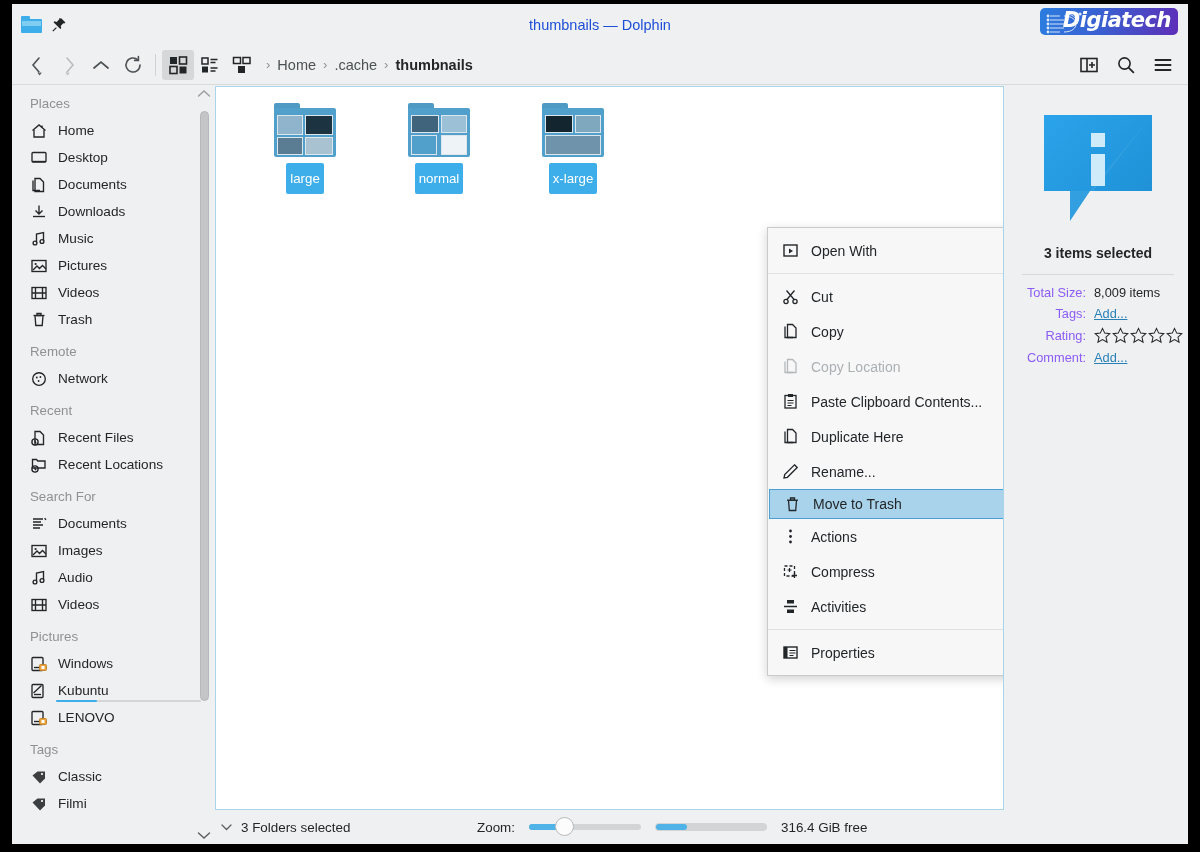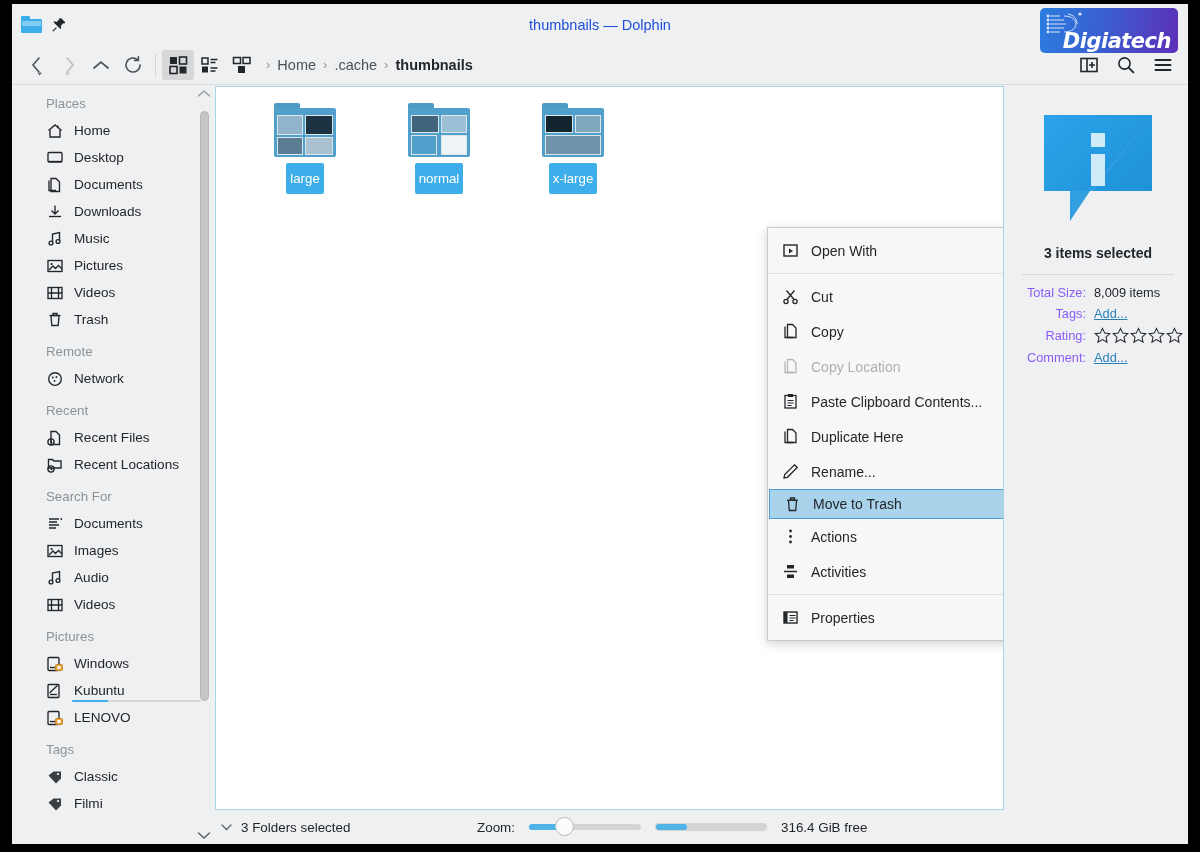--- a/index.html
+++ b/index.html
@@ -32,24 +32,24 @@
     font-size: 14.5px; color: #1d4ed8; pointer-events: none;
   }
   .folder-ico { width: 21px; height: 17px; position: relative; }
   .folder-ico .tab { position:absolute; left:0; top:0; width:9px; height:4px; background:#3daee9; border-radius:1px 1px 0 0;}
   .folder-ico .body { position:absolute; left:0; top:3px; width:21px; height:14px; background:#3daee9; border-radius:1px;}
   .folder-ico .hl { position:absolute; left:1px; top:5px; width:19px; height:5px; background:#7fcdf1; }
   .pin-ico { width: 16px; height: 16px; }
 
   .logo {
     position: absolute; right: 10px; top: 4px;
-    width: 138px; height: 45px;
+    width: 138px; height: 27px;
     background: linear-gradient(100deg, #2b7de0 0%, #3a5fd0 45%, #5d2fb8 100%);
     border-radius: 5px;
-    display: flex; align-items: flex-end; justify-content: flex-end;
+    display: flex; align-items: flex-start; justify-content: flex-end;
     padding-right: 7px;
     overflow: hidden;
   }
   .logo-text {
     font-family: "DejaVu Sans", sans-serif;
     font-style: italic; font-weight: bold;
     font-size: 21px; color: #ffffff;
     letter-spacing: -0.5px;
     position: relative; z-index: 2;
   }
@@ -84,21 +84,21 @@
   .body-row { flex: 1 1 auto; display: flex; min-height: 0; }
 
   
   .sidebar {
     width: 203px; flex: 0 0 203px;
     background: #eff0f1;
     position: relative;
     overflow: hidden;
     font-size: 13.6px;
   }
-  .sb-scroll { padding: 0 0 0 0; margin-left: 16px; }
+  .sb-scroll { padding: 0 0 0 0; }
   .sb-head {
     color: #8e9295; font-size: 13.3px;
     padding: 11px 0 6px 18px;
   }
   .sb-item {
     display: flex; align-items: center; gap: 10px;
     height: 27px; padding-left: 18px;
     color: #232629; position: relative;
   }
   .sb-item .lbl { line-height: 1; }
@@ -676,20 +676,30 @@
             </div>
             <div class="mi">
               <span class="mi-ico">
                 <svg width="17" height="17" viewBox="0 0 17 17">
                   <circle cx="8.5" cy="3" r="1.4" fill="#232629"></circle>
                   <circle cx="8.5" cy="8.5" r="1.4" fill="#232629"></circle>
                   <circle cx="8.5" cy="14" r="1.4" fill="#232629"></circle>
                 </svg>
               </span>
               <span class="mi-lbl">Actions</span>
+            </div>
+            <div class="mi">
+              <span class="mi-ico">
+                <svg width="17" height="17" viewBox="0 0 17 17">
+                  <rect x="2.5" y="3" width="10" height="10" stroke="#232629" stroke-width="1.3" fill="none" stroke-dasharray="3 2"></rect>
+                  <path d="M7.5 5v4M5.5 7h4" stroke="#232629" stroke-width="1.2"></path>
+                  <path d="M12.5 10v5M10 12.5h5" stroke="#232629" stroke-width="1.3"></path>
+                </svg>
+              </span>
+              <span class="mi-lbl">Compress</span>
             </div>
             <div class="mi">
               <span class="mi-ico">
                 <svg width="17" height="17" viewBox="0 0 17 17">
                   <rect x="5" y="2" width="7" height="3.5" fill="#232629"></rect>
                   <path d="M2 8.5h13" stroke="#232629" stroke-width="1.5"></path>
                   <rect x="5" y="11.5" width="7" height="3.5" fill="#232629"></rect>
                 </svg>
               </span>
               <span class="mi-lbl">Activities</span>

